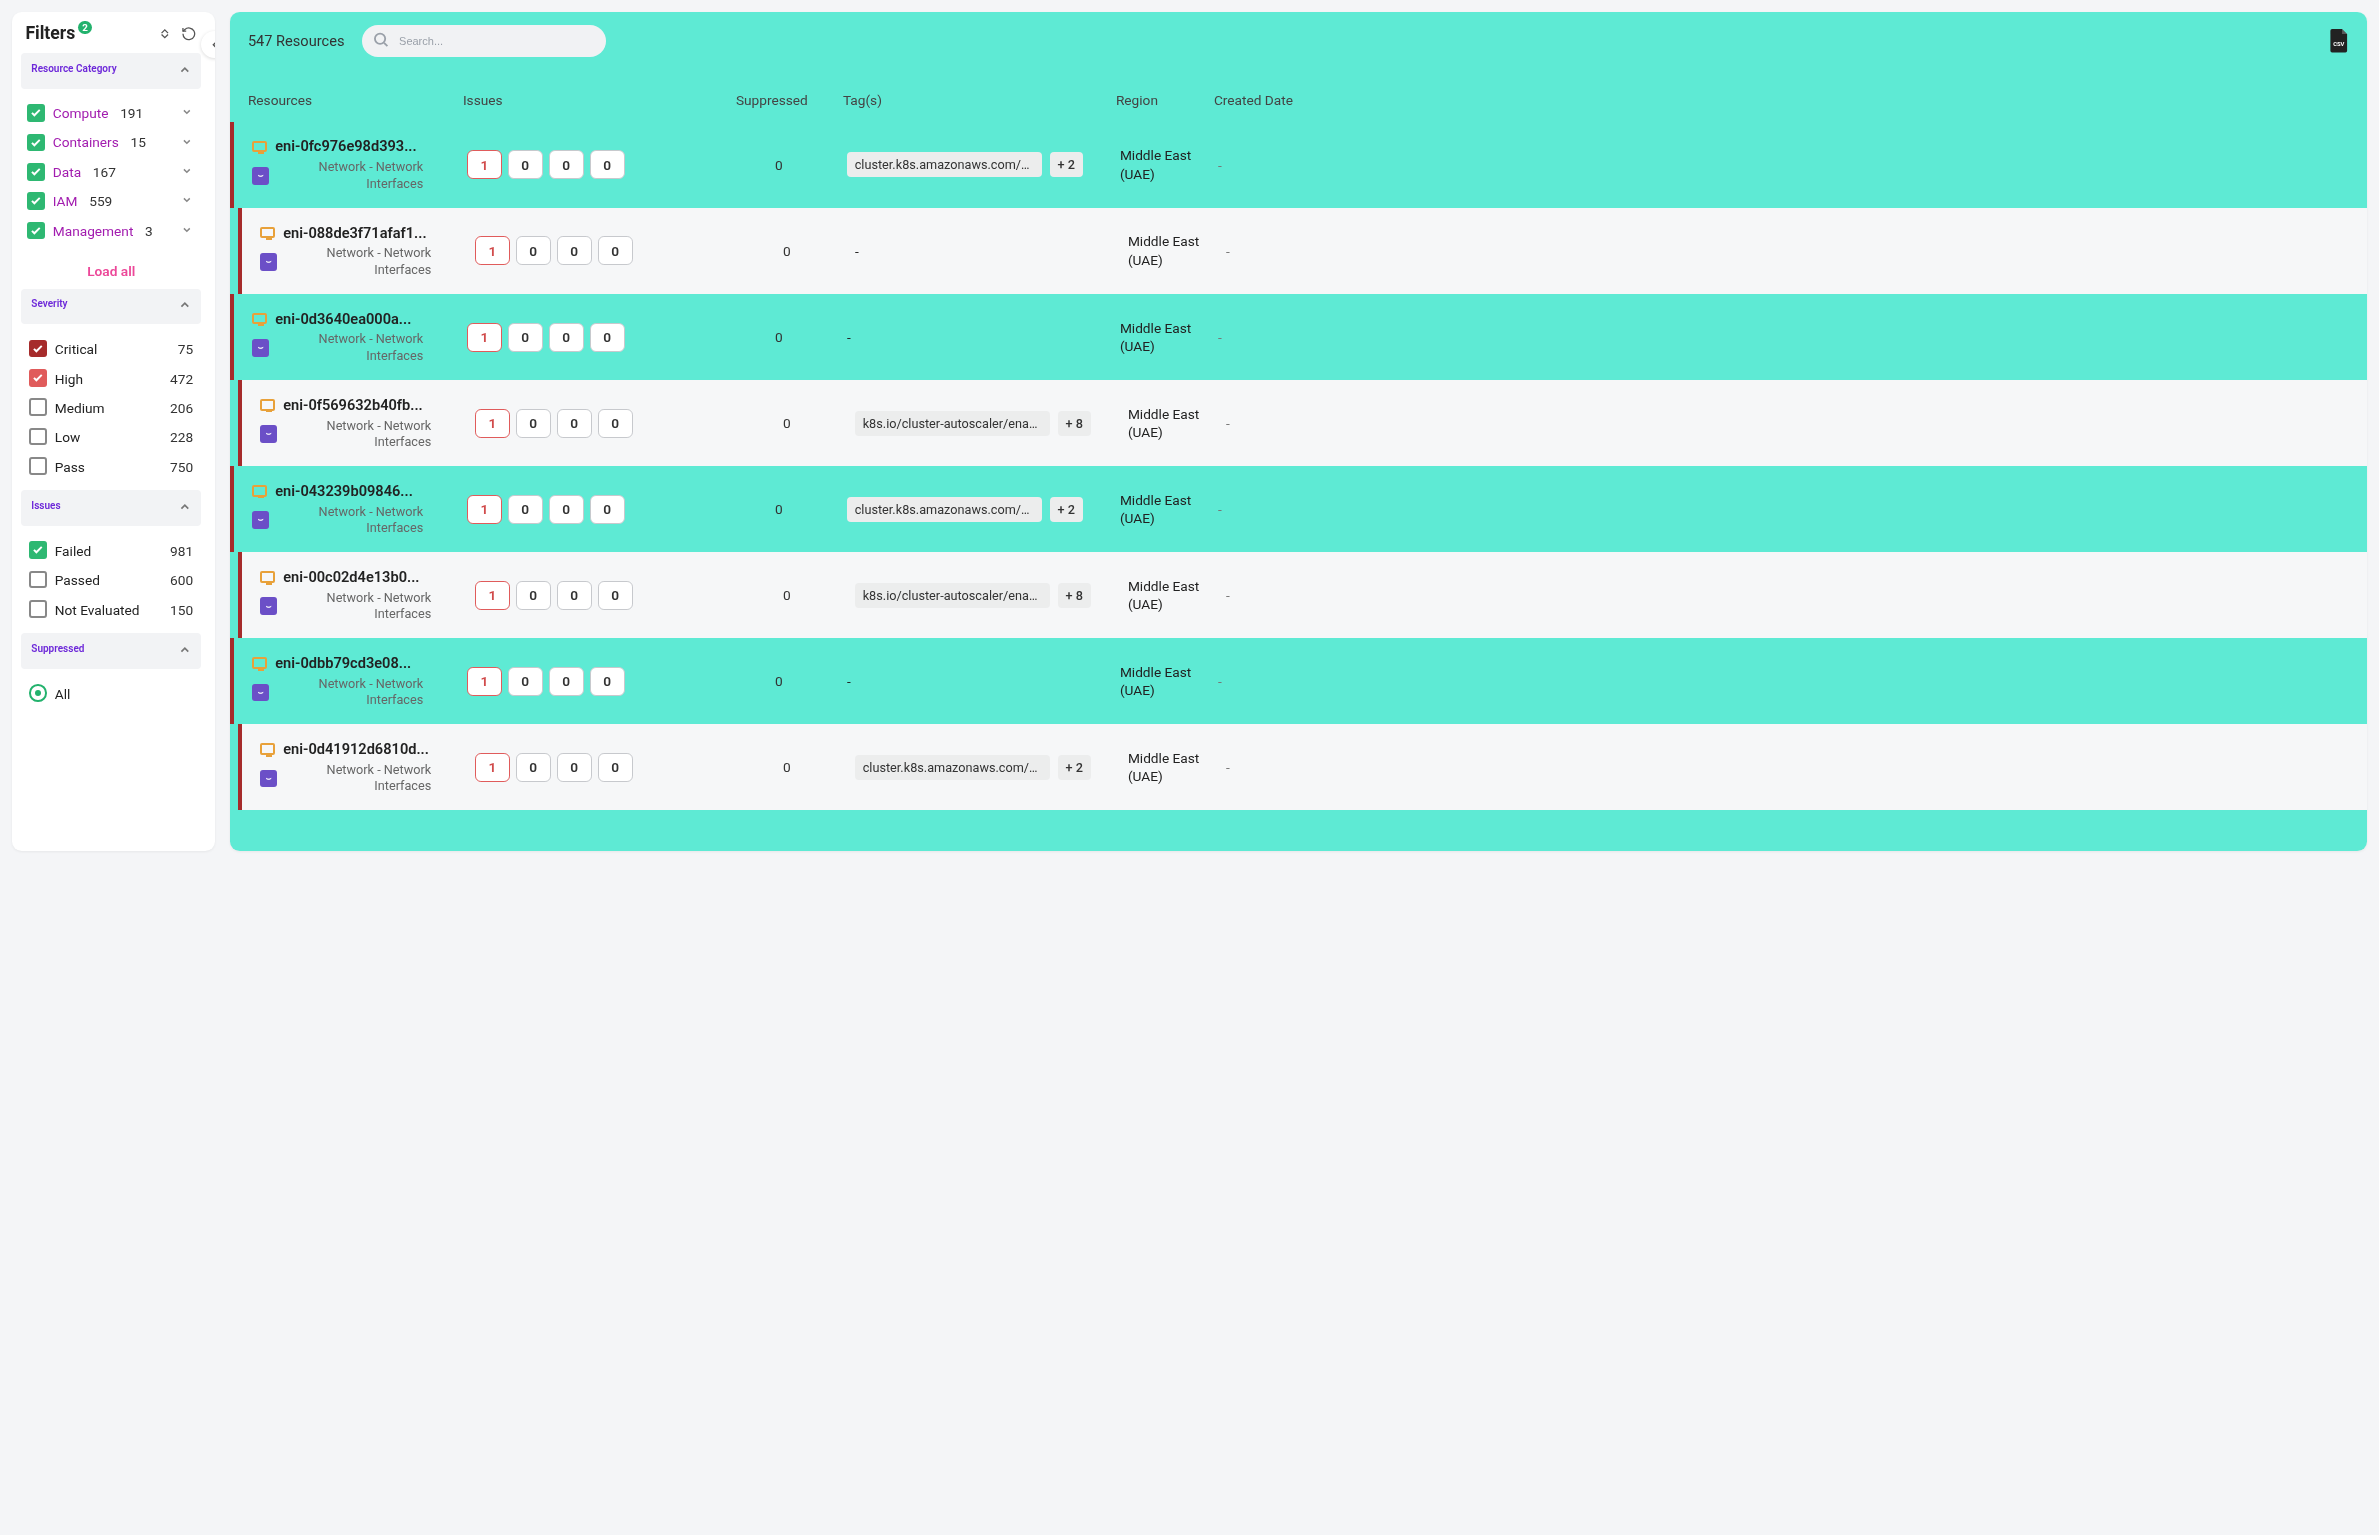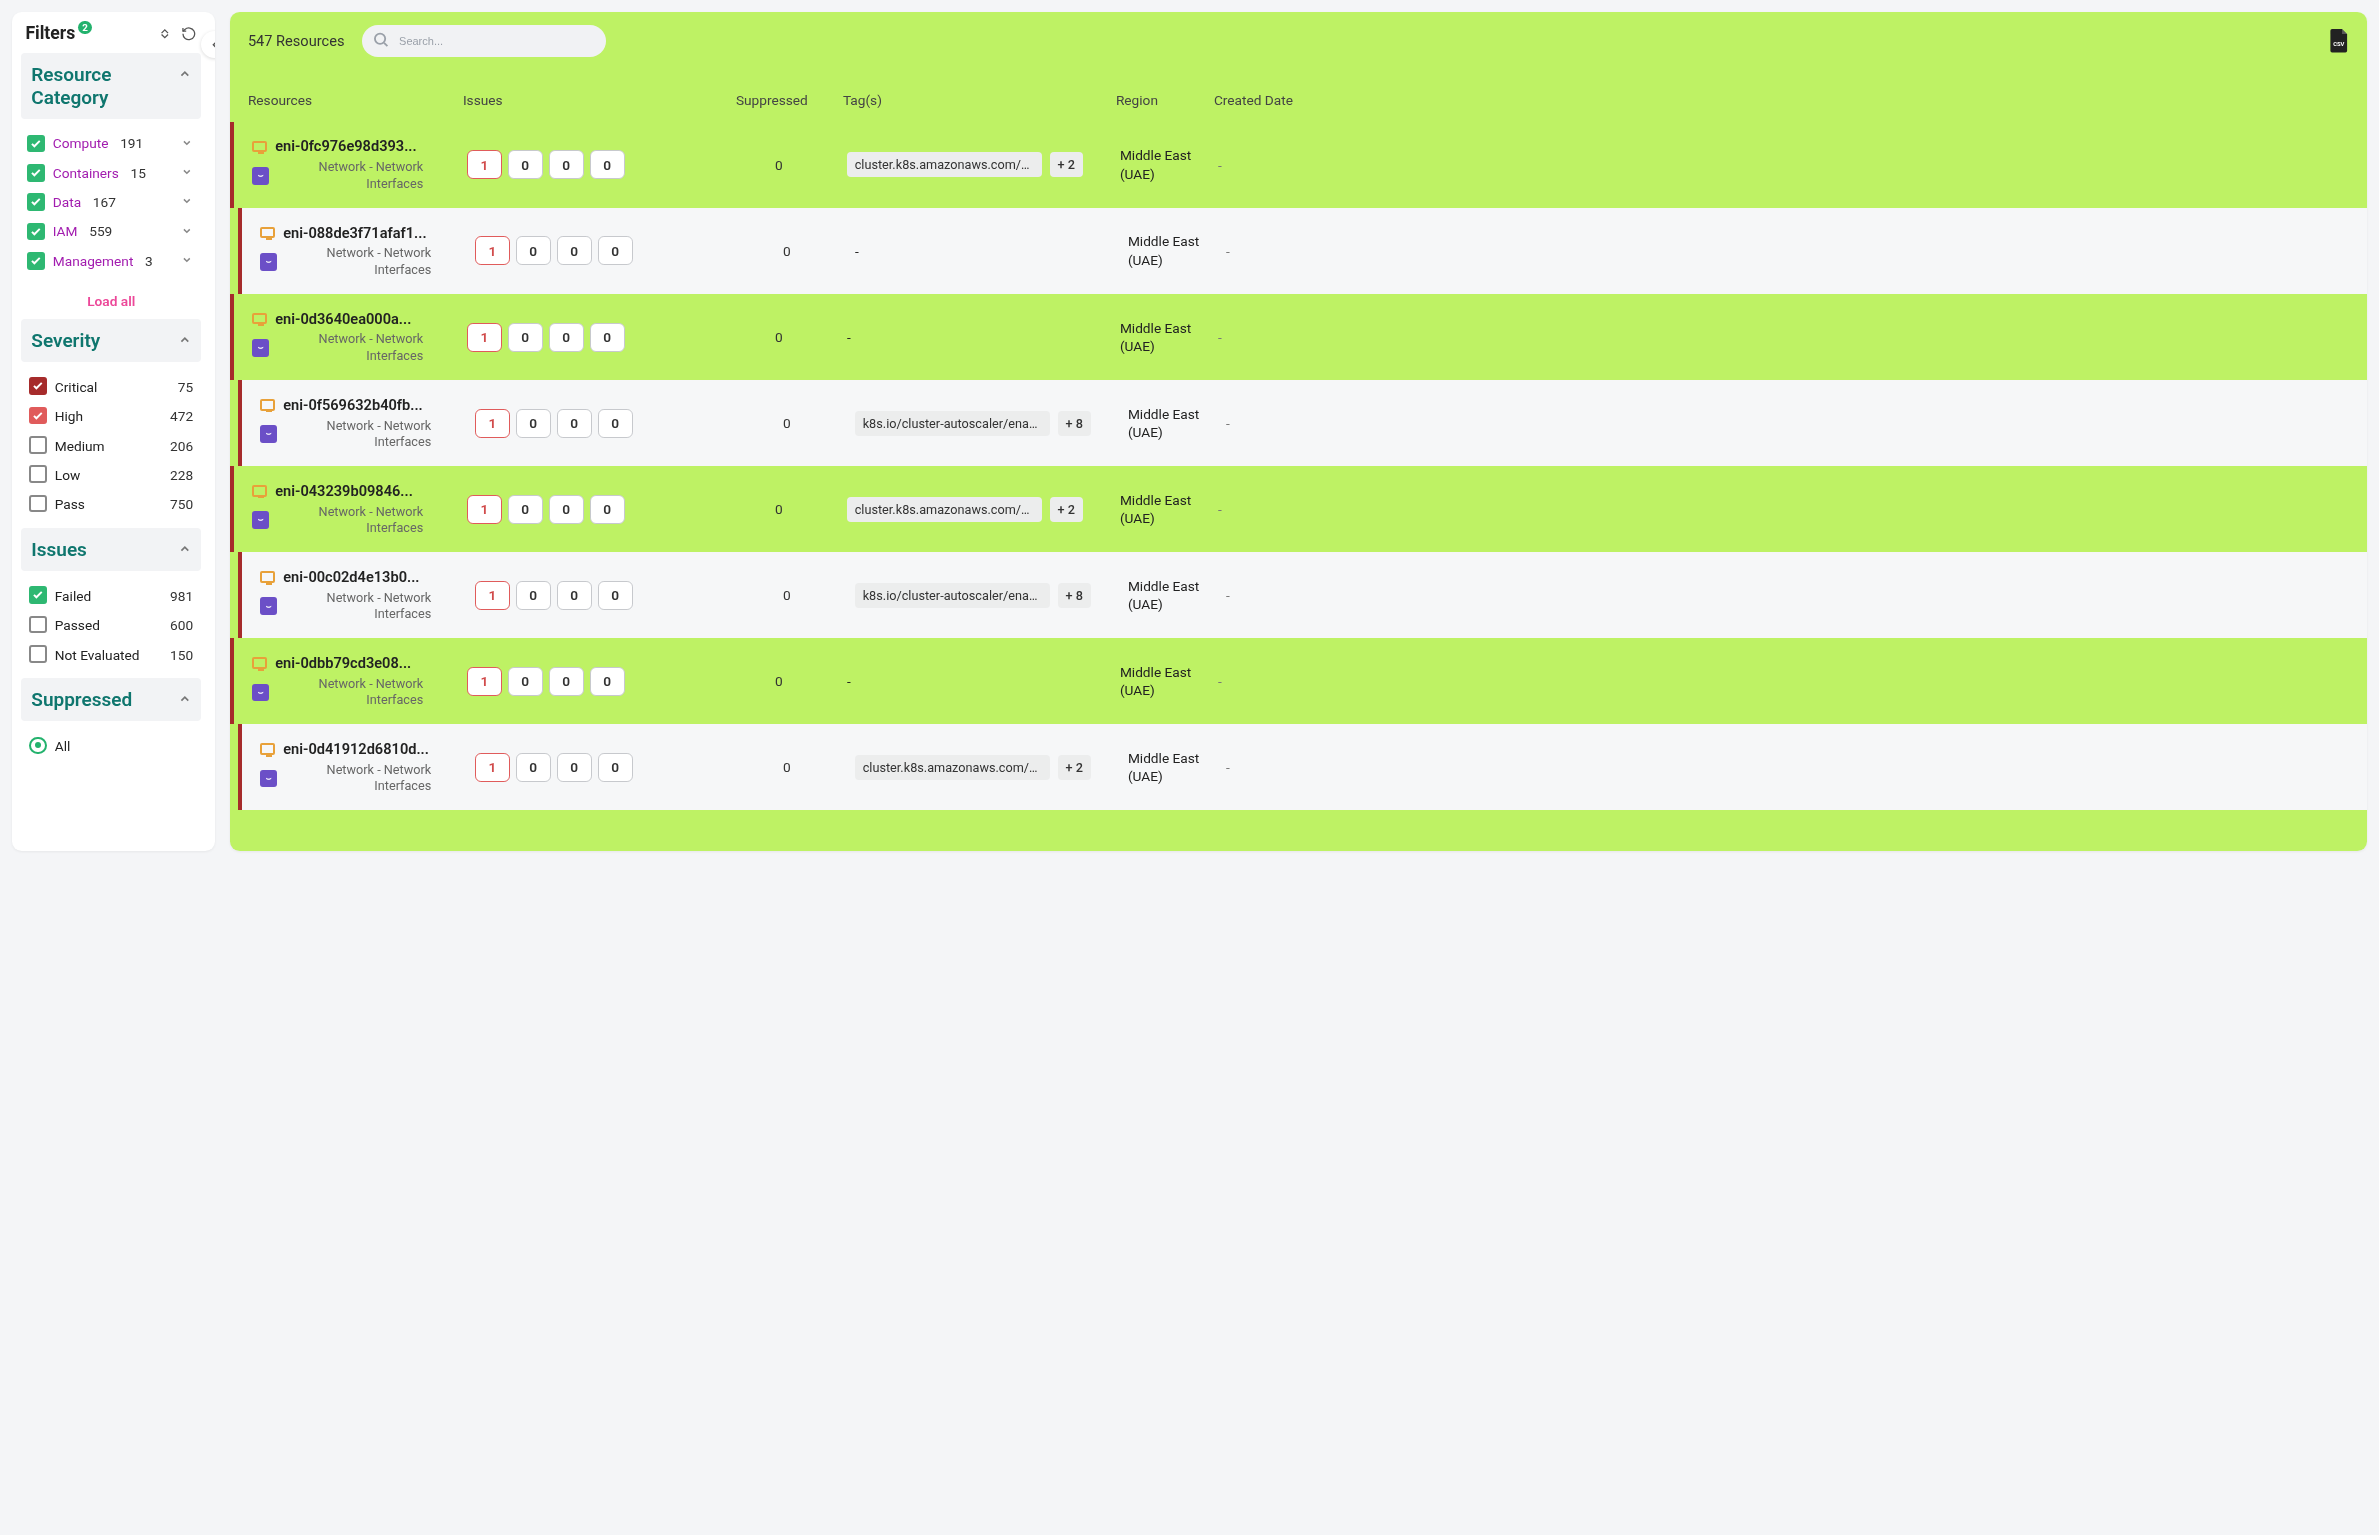--- a/index.html
+++ b/index.html
@@ -84,23 +84,23 @@
     background: #f2f3f5;
     border-radius: 3.9px;
     margin-bottom: 5.9px;
   }
   .filter-group-header {
     display: flex;
     align-items: flex-start;
     justify-content: space-between;
     padding: 9.8px 9.8px;
     font-weight: 600;
-    color: #0f766e;
+    color: #6d28d9;
     cursor: pointer;
-    font-size: 19px;
+    font-size: 10px;
   }
   .filter-group-header .chev { color: #777; }
   .filter-items {
     padding: 3.9px 5.9px 9.8px 5.9px;
   }
   .filter-item {
     display: flex;
     align-items: center;
     gap: 7.8px;
     padding: 5.9px 2px 5.9px 0;
@@ -143,21 +143,21 @@
   .radio-ring {
     width:17.6px;height:17.6px;border-radius:50%;
     border:2.9px solid #23b26d;
     display:inline-flex;align-items:center;justify-content:center;
   }
   .radio-ring::after { content:""; width:5.9px;height:5.9px;border-radius:50%;background:#23b26d; }
 
   
   .main {
     flex:1;
-    background:#bef264;
+    background:#5eead4;
     border-radius:9.8px;
     box-shadow: 0 1px 2.9px rgba(0,0,0,0.06);
     display:flex;
     flex-direction:column;
     height: 839px;
     overflow:hidden;
   }
   .toolbar {
     display:flex;
     align-items:center;

